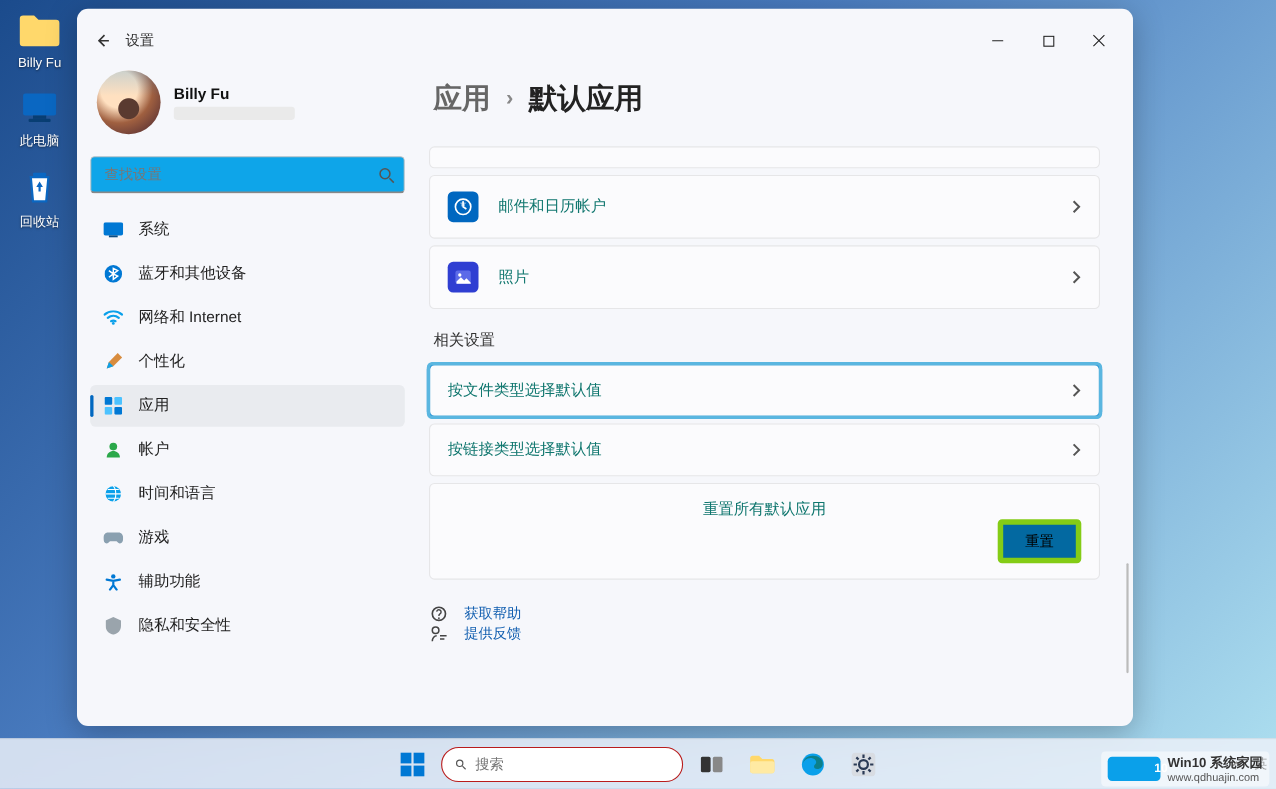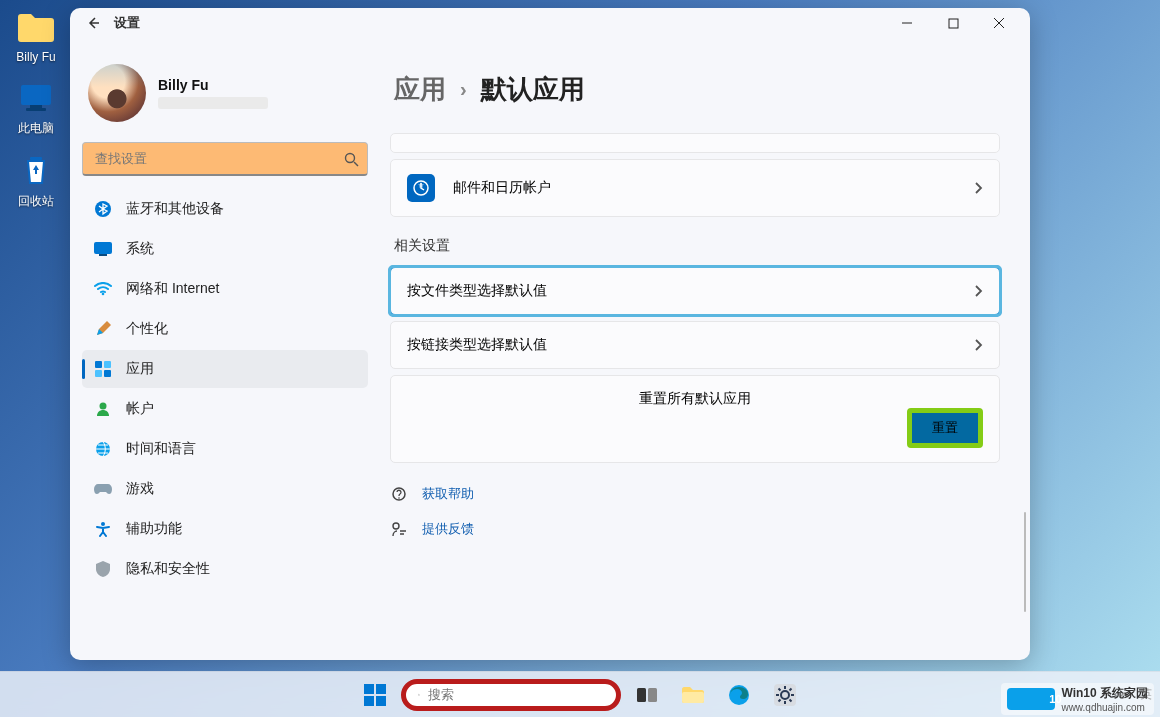--- a/index.html
+++ b/index.html
@@ -30,42 +30,41 @@
     background: #f6f7fb;
     border-radius: 10px;
     box-shadow: 0 6px 28px rgba(0,0,0,.25);
     display: flex;
     flex-direction: column;
     overflow: hidden;
   }
   .titlebar {
     height: 44px;
     display: flex;
-    align-items: flex-start;
+    align-items: flex-end;
     padding: 0 8px;
-    font-weight: bold;
   }
   .titlebar .left { display: flex; align-items: center; gap: 6px; }
   .back-btn { width: 30px; height: 30px; display:flex; align-items:center; justify-content:center; border-radius:4px; cursor:pointer; }
   .win-title { font-size: 13px; color:#333; }
   .titlebar .right { margin-left:auto; display:flex; }
   .win-btn { width:46px; height:30px; display:flex; align-items:center; justify-content:center; cursor:pointer; }
 
   .content { flex:1; display:flex; overflow:hidden; }
   .sidebar { width: 310px; padding: 6px 12px 12px 12px; display:flex; flex-direction:column; }
   .profile { display:flex; align-items:center; gap:12px; padding:6px 6px 14px 6px; }
   .avatar { width:58px; height:58px; border-radius:50%; background: radial-gradient(circle at 35% 30%, #ffe0c0 30%, #a06040 55%, #402030 100%); position:relative; overflow:hidden; }
   .avatar::after{ content:""; position:absolute; inset:0; background: linear-gradient(180deg, rgba(0,150,255,.2), transparent 40%), radial-gradient(circle at 50% 60%, #5a3a30 20%, transparent 22%);}
   .profile-name { font-size:14px; font-weight:600; color:#111; }
   .profile-email { font-size:12px; color:#ccc; background:#eaeaea; border-radius:3px; height:12px; width:110px; margin-top:4px; }
 
   .search-wrap { position:relative; margin: 6px 0 14px 0; }
   .search-input {
     width:100%; height:34px; border:1px solid #bbb; border-radius:4px;
-    background:#fdba74; padding:0 34px 0 12px; font-size:13px; color:#333;
+    background:#0ea5e9; padding:0 34px 0 12px; font-size:13px; color:#333;
     border-bottom:2px solid #888;
   }
   .search-input::placeholder{ color:#777; }
   .search-icon-btn { position:absolute; right:6px; top:50%; transform:translateY(-50%); width:22px; height:22px; display:flex; align-items:center; justify-content:center; cursor:pointer; }
 
   .nav { display:flex; flex-direction:column; gap:2px; }
   .nav-item { display:flex; align-items:center; gap:14px; height:38px; padding:0 12px; border-radius:5px; cursor:pointer; position:relative; }
   .nav-item.active { background:#e9ebef; }
   .nav-item.active::before { content:""; position:absolute; left:0; top:9px; width:3px; height:20px; background:#0067c0; border-radius:2px; }
   .nav-item .ic { width:18px; height:18px; display:flex; align-items:center; justify-content:center; }
@@ -75,52 +74,52 @@
   .breadcrumb { display:flex; align-items:center; gap:14px; font-size:26px; font-weight:600; color:#222; margin-bottom:26px; padding-left:4px;}
   .breadcrumb .parent { color:#666; font-weight:600; cursor:pointer;}
   .breadcrumb .sep { color:#888; font-size:20px; }
   .card {
     background:#fbfbfd; border:1px solid #e6e6e8; border-radius:5px;
     display:flex; align-items:center; padding:14px 16px;
     margin-bottom:6px; cursor:pointer;
     position:relative;
   }
   .card .card-ic { width:28px; height:28px; border-radius:5px; display:flex; align-items:center; justify-content:center; margin-right:18px; flex-shrink:0; }
-  .card .card-lbl { font-size:14px; color:#000000; }
+  .card .card-lbl { font-size:14px; color:#0f766e; }
   .card .chev { margin-left:auto; color:#555; }
   .card.stub { height:20px; padding:8px 16px; }
 
   .section-head { font-size:14px; color:#333; margin: 20px 0 12px 4px; }
 
   .card.highlighted { outline: 3px solid #1b8fd6; outline-offset:-1px; position:relative; }
   .card.highlighted::after{ content:""; position:absolute; inset:-3px; border:3px solid #5ab6e0; border-radius:5px; pointer-events:none; }
 
   .card .action-btn {
     margin-left:auto; border:5px solid #84cc16; background:#0369a1;
     padding:6px 20px; border-radius:4px; font-size:13px; cursor:pointer;
   }
   .card.nohover{ cursor:default;flex-direction:column; }
 
-  .help-links { margin-top:22px; display:flex; flex-direction:column; gap:17px; }
+  .help-links { margin-top:22px; display:flex; flex-direction:column; gap:0; }
   .help-link { display:flex; align-items:center; gap:14px; font-size:13px; color:#125fb0; cursor:pointer; }
   .help-link .hic { width:18px; height:18px; color:#444; display:flex; align-items:center; justify-content:center;}
 
   .main-scroll-hint { position:absolute; right:4px; top:460px; width:2px; height:100px; background:#bbb; border-radius:1px;}
 
   
   .taskbar {
     position:absolute; left:0; right:0; bottom:0; height:46px;
     background: rgba(235,240,248,.85);
     backdrop-filter: blur(8px);
     display:flex; align-items:center; justify-content:center;
     border-top:1px solid rgba(0,0,0,.05);
   }
   .taskbar .center { display:flex; align-items:center; gap:6px; }
   .start-btn { width:40px; height:40px; display:flex; align-items:center; justify-content:center; cursor:pointer; border-radius:4px;}
-  .tb-search { width:220px; height:32px; background:#fff; border:5px solid #b91c1c; border-radius:16px; display:flex; align-items:center; padding:0 12px; gap:8px; }
+  .tb-search { width:220px; height:32px; background:#fff; border:1px solid #b91c1c; border-radius:16px; display:flex; align-items:center; padding:0 12px; gap:8px; }
   .tb-search input { border:0; outline:0; flex:1; font-size:13px; background:transparent;}
   .tb-icon { width:40px; height:40px; display:flex; align-items:center; justify-content:center; cursor:pointer; border-radius:4px;}
   .taskbar .right { position:absolute; right:8px; display:flex; align-items:center; gap:10px; font-size:12px; color:#333;}
 
   .watermark { position:absolute; right:6px; bottom:2px; display:flex; align-items:center; gap:6px; background:rgba(255,255,255,.5); padding:2px 6px; border-radius:4px; font-size:12px; color:#333; pointer-events:none; z-index:50;}
   .watermark .logo { width:34px; height:22px; background:#0aa0ea; border-radius:4px; display:flex; align-items:center; justify-content:center; color:#fff; font-weight:700; font-size:11px;padding-left:48px;}
 
   svg { display:block; }
 </style>
 </head>
@@ -202,35 +201,35 @@
           <svg width="15" height="15" viewBox="0 0 15 15">
               <circle cx="6" cy="6" r="4.5" fill="none" stroke="#555" stroke-width="1.4"></circle>
               <path stroke="#555" stroke-width="1.4" d="M10 10l4 4"></path>
             </svg>
         </div>
       </div>
 
       <nav class="nav">
         <div class="nav-item">
           <span class="ic">
-              <svg width="16" height="16" viewBox="0 0 16 16">
-                <circle cx="8" cy="8" r="8" fill="#0078d4"></circle>
-                <path d="M8 3v10l4-3-4-2 4-3-4-2zM4 5l4 3M4 11l4-3" stroke="#fff" stroke-width="1.3" fill="none"></path>
-              </svg>
-            </span>
-          <span class="lbl">蓝牙和其他设备</span>
-        </div>
-        <div class="nav-item">
-          <span class="ic">
               <svg width="18" height="14" viewBox="0 0 18 14">
                 <rect x="0" y="0" width="18" height="12" rx="2" fill="#0078d4"></rect>
                 <rect x="5" y="12" width="8" height="2" fill="#0a4c82"></rect>
               </svg>
             </span>
           <span class="lbl">系统</span>
+        </div>
+        <div class="nav-item">
+          <span class="ic">
+              <svg width="16" height="16" viewBox="0 0 16 16">
+                <circle cx="8" cy="8" r="8" fill="#0078d4"></circle>
+                <path d="M8 3v10l4-3-4-2 4-3-4-2zM4 5l4 3M4 11l4-3" stroke="#fff" stroke-width="1.3" fill="none"></path>
+              </svg>
+            </span>
+          <span class="lbl">蓝牙和其他设备</span>
         </div>
         <div class="nav-item">
           <span class="ic">
               <svg width="18" height="14" viewBox="0 0 18 14">
                 <path d="M1 4a12 12 0 0116 0M4 7a8 8 0 0110 0M7 10a4 4 0 014 0" stroke="#0aa0ea" stroke-width="2" fill="none" stroke-linecap="round"></path>
                 <circle cx="9" cy="12" r="1.3" fill="#0aa0ea"></circle>
               </svg>
             </span>
           <span class="lbl">网络和 Internet</span>
         </div>
@@ -318,20 +317,35 @@
             </svg>
         </div>
         <div class="card-lbl">邮件和日历帐户</div>
         <div class="chev">
             <svg width="10" height="14" viewBox="0 0 10 14">
               <path d="M3 2l5 5-5 5" stroke="#555" stroke-width="1.8" fill="none"></path>
             </svg>
           </div>
       </div>
 
+      <div class="card">
+        <div class="card-ic" style="background:#2f3ed2">
+          <svg width="18" height="18" viewBox="0 0 18 18">
+              <rect x="2" y="3" width="14" height="12" rx="2" fill="#5c6be8"></rect>
+              <circle cx="6" cy="7" r="1.5" fill="#fff"></circle>
+              <path d="M3 13l4-4 3 3 2-2 4 4v1H3z" fill="#fff"></path>
+            </svg>
+        </div>
+        <div class="card-lbl">照片</div>
+        <div class="chev">
+            <svg width="10" height="14" viewBox="0 0 10 14">
+              <path d="M3 2l5 5-5 5" stroke="#555" stroke-width="1.8" fill="none"></path>
+            </svg>
+          </div>
+      </div>
 
       <div class="section-head">相关设置</div>
 
       <div class="card highlighted">
         <div class="card-lbl">按文件类型选择默认值</div>
         <div class="chev">
             <svg width="10" height="14" viewBox="0 0 10 14">
               <path d="M3 2l5 5-5 5" stroke="#555" stroke-width="1.8" fill="none"></path>
             </svg>
           </div>

